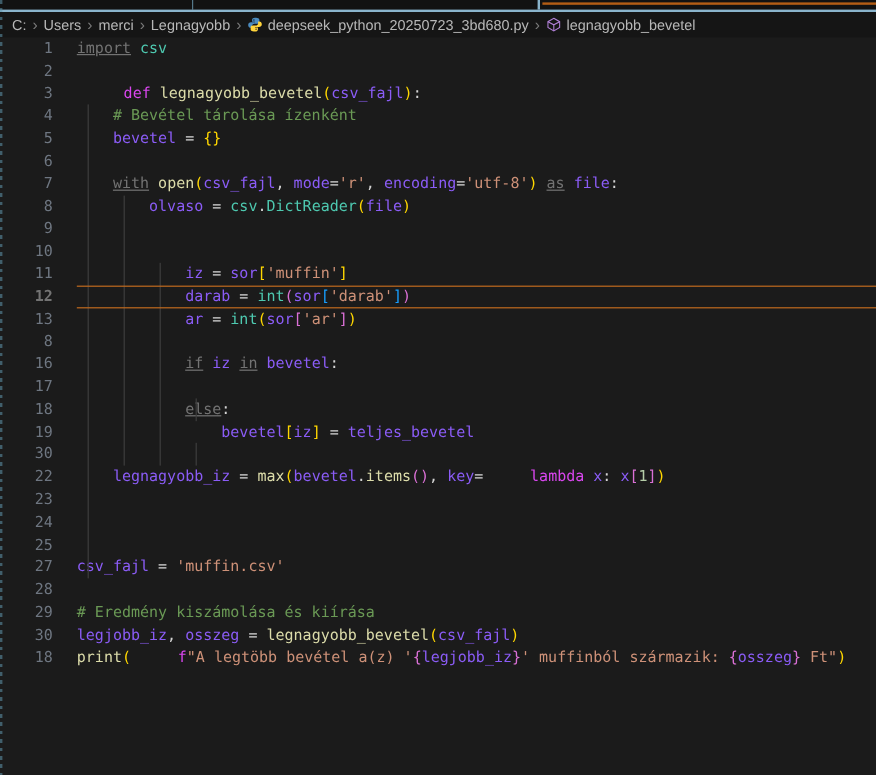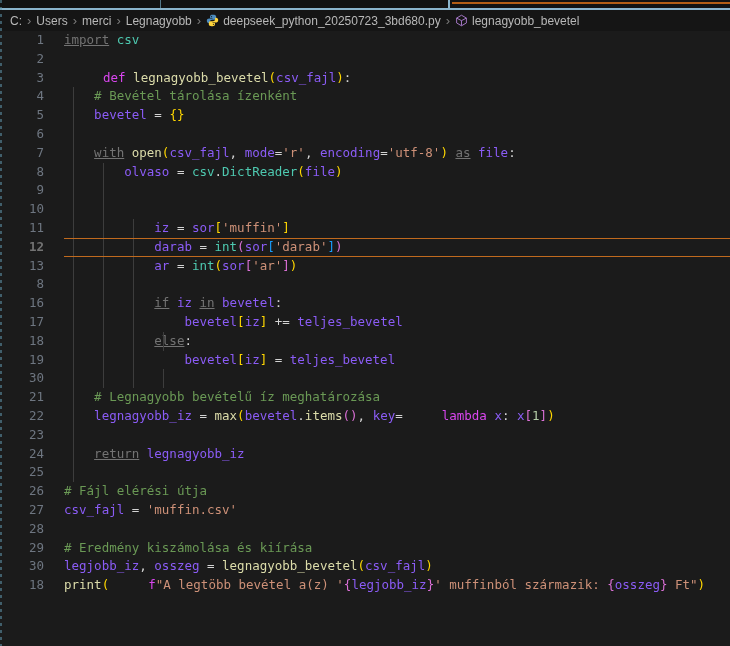--- a/index.html
+++ b/index.html
@@ -155,57 +155,47 @@
       <div class="code-row">
         <div class="gutter">8</div>
         <div class="code-content"></div>
       </div>
       <div class="code-row">
         <div class="gutter">16</div>
         <div class="code-content"><span class="tok-pln">            </span><span class="tok-kw">if</span><span class="tok-pln"> </span><span class="tok-var">iz</span><span class="tok-pln"> </span><span class="tok-kw">in</span><span class="tok-pln"> </span><span class="tok-var">bevetel</span><span class="tok-pln">:</span></div>
       </div>
       <div class="code-row">
         <div class="gutter">17</div>
-        <div class="code-content"><span class="tok-pln">                </span><span class="tok-var">bevetel</span><span class="tok-b1">[</span><span class="tok-var">iz</span><span class="tok-b1">]</span><span class="tok-pln"> += </span><span class="tok-var">teljes_bevetel</span></div>
       </div>
       <div class="code-row">
         <div class="gutter">18</div>
         <div class="code-content"><span class="tok-pln">            </span><span class="tok-kw">else</span><span class="tok-pln">:</span></div>
       </div>
       <div class="code-row">
         <div class="gutter">19</div>
         <div class="code-content"><span class="tok-pln">                </span><span class="tok-var">bevetel</span><span class="tok-b1">[</span><span class="tok-var">iz</span><span class="tok-b1">]</span><span class="tok-pln"> = </span><span class="tok-var">teljes_bevetel</span></div>
       </div>
       <div class="code-row">
         <div class="gutter">30</div>
         <div class="code-content"></div>
       </div>
       <div class="code-row">
-        <div class="gutter">21</div>
-        <div class="code-content"><span class="tok-com">    # Legnagyobb bevételű íz meghatározása</span></div>
-      </div>
-      <div class="code-row">
         <div class="gutter">22</div>
         <div class="code-content"><span class="tok-pln">    </span><span class="tok-var">legnagyobb_iz</span><span class="tok-pln"> = </span><span class="tok-fn">max</span><span class="tok-b1">(</span><span class="tok-var">bevetel</span><span class="tok-pln">.</span><span class="tok-fn">items</span><span class="tok-b2">()</span><span class="tok-pln">, </span><span class="tok-var">key</span><span class="tok-pln">=</span><span class="tok-kw2">lambda</span><span class="tok-pln"> </span><span class="tok-var">x</span><span class="tok-pln">: </span><span class="tok-var">x</span><span class="tok-b2">[</span><span class="tok-num">1</span><span class="tok-b2">]</span><span class="tok-b1">)</span></div>
       </div>
       <div class="code-row">
         <div class="gutter">23</div>
         <div class="code-content"></div>
       </div>
       <div class="code-row">
         <div class="gutter">24</div>
-        <div class="code-content"><span class="tok-pln">    </span><span class="tok-kw">return</span><span class="tok-pln"> </span><span class="tok-var">legnagyobb_iz</span></div>
       </div>
       <div class="code-row">
         <div class="gutter">25</div>
         <div class="code-content"></div>
-      </div>
-      <div class="code-row">
-        <div class="gutter">26</div>
-        <div class="code-content"><span class="tok-com"># Fájl elérési útja</span></div>
       </div>
       <div class="code-row">
         <div class="gutter">27</div>
         <div class="code-content"><span class="tok-var">csv_fajl</span><span class="tok-pln"> = </span><span class="tok-str">'muffin.csv'</span></div>
       </div>
       <div class="code-row">
         <div class="gutter">28</div>
         <div class="code-content"></div>
       </div>
       <div class="code-row">

